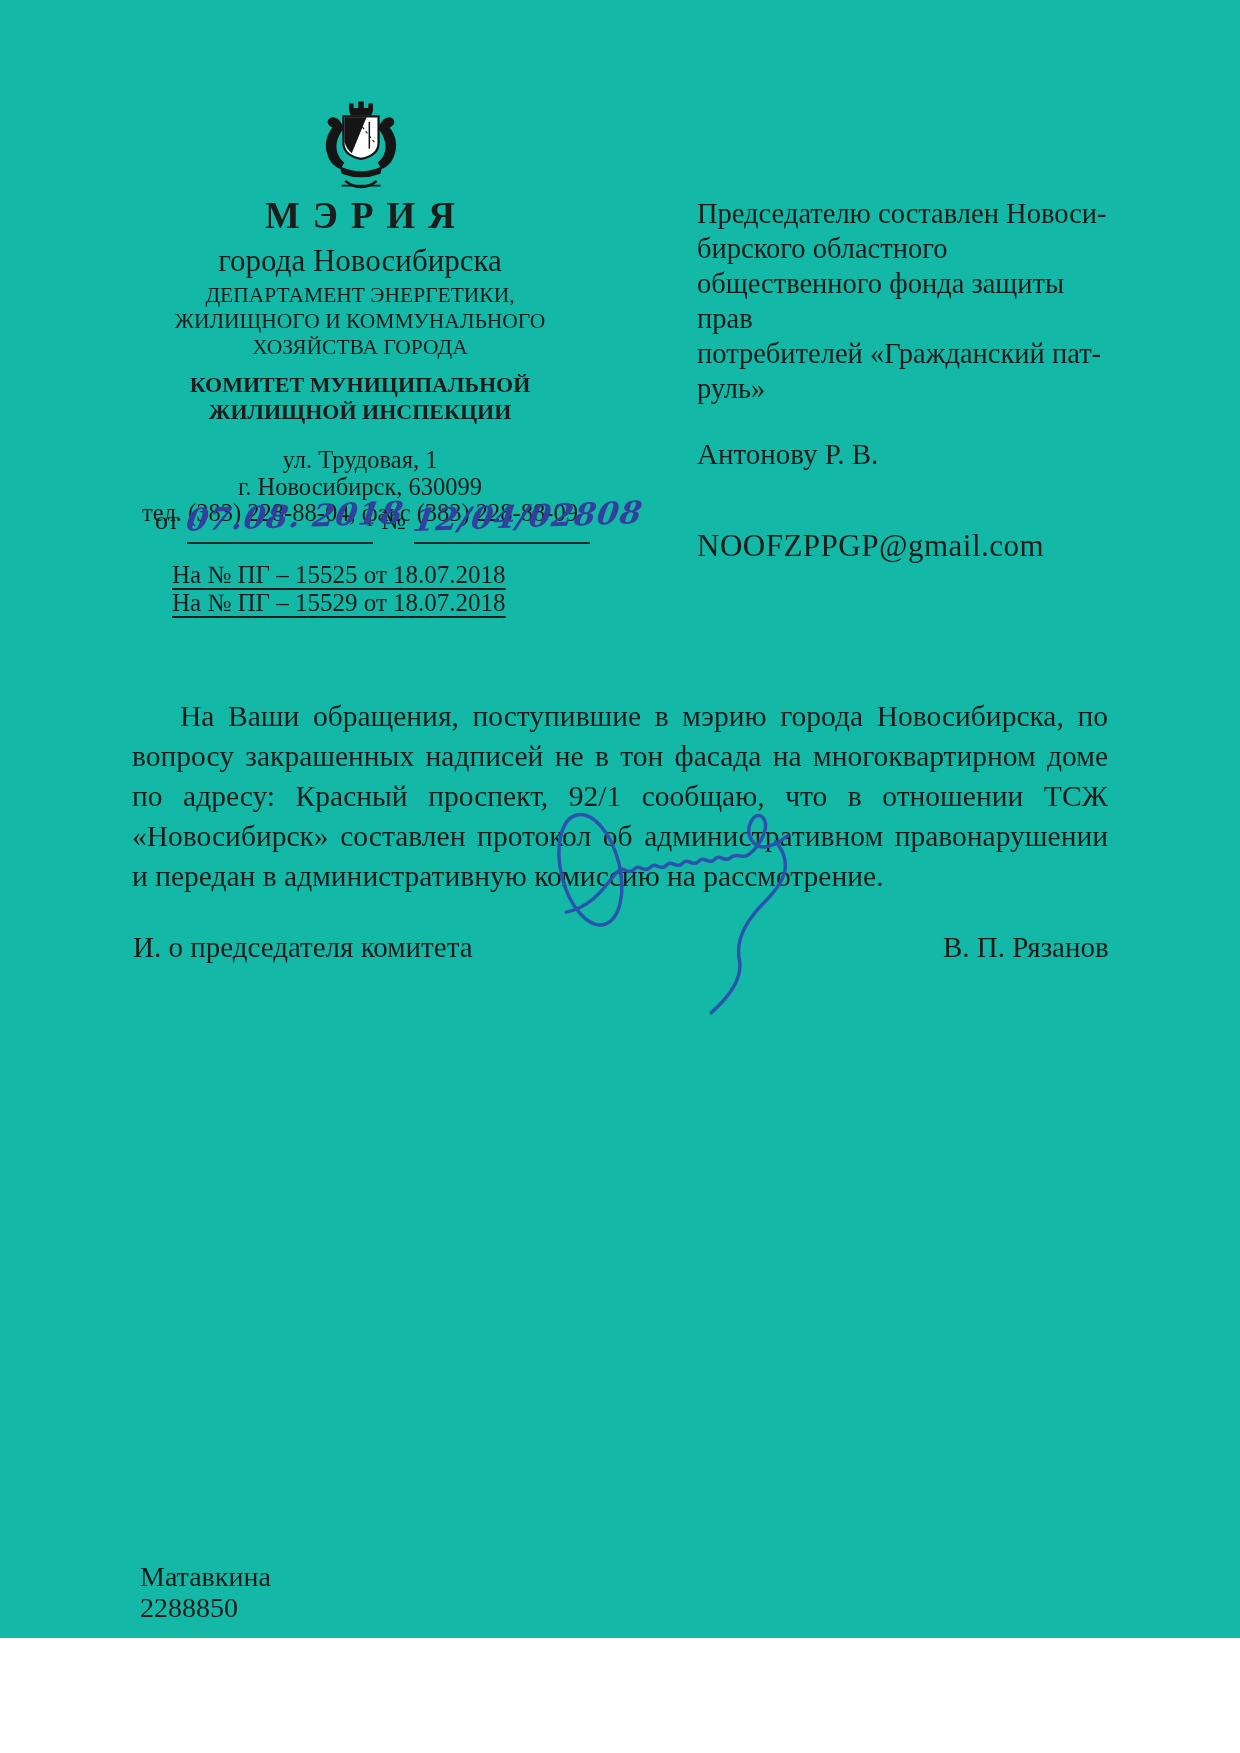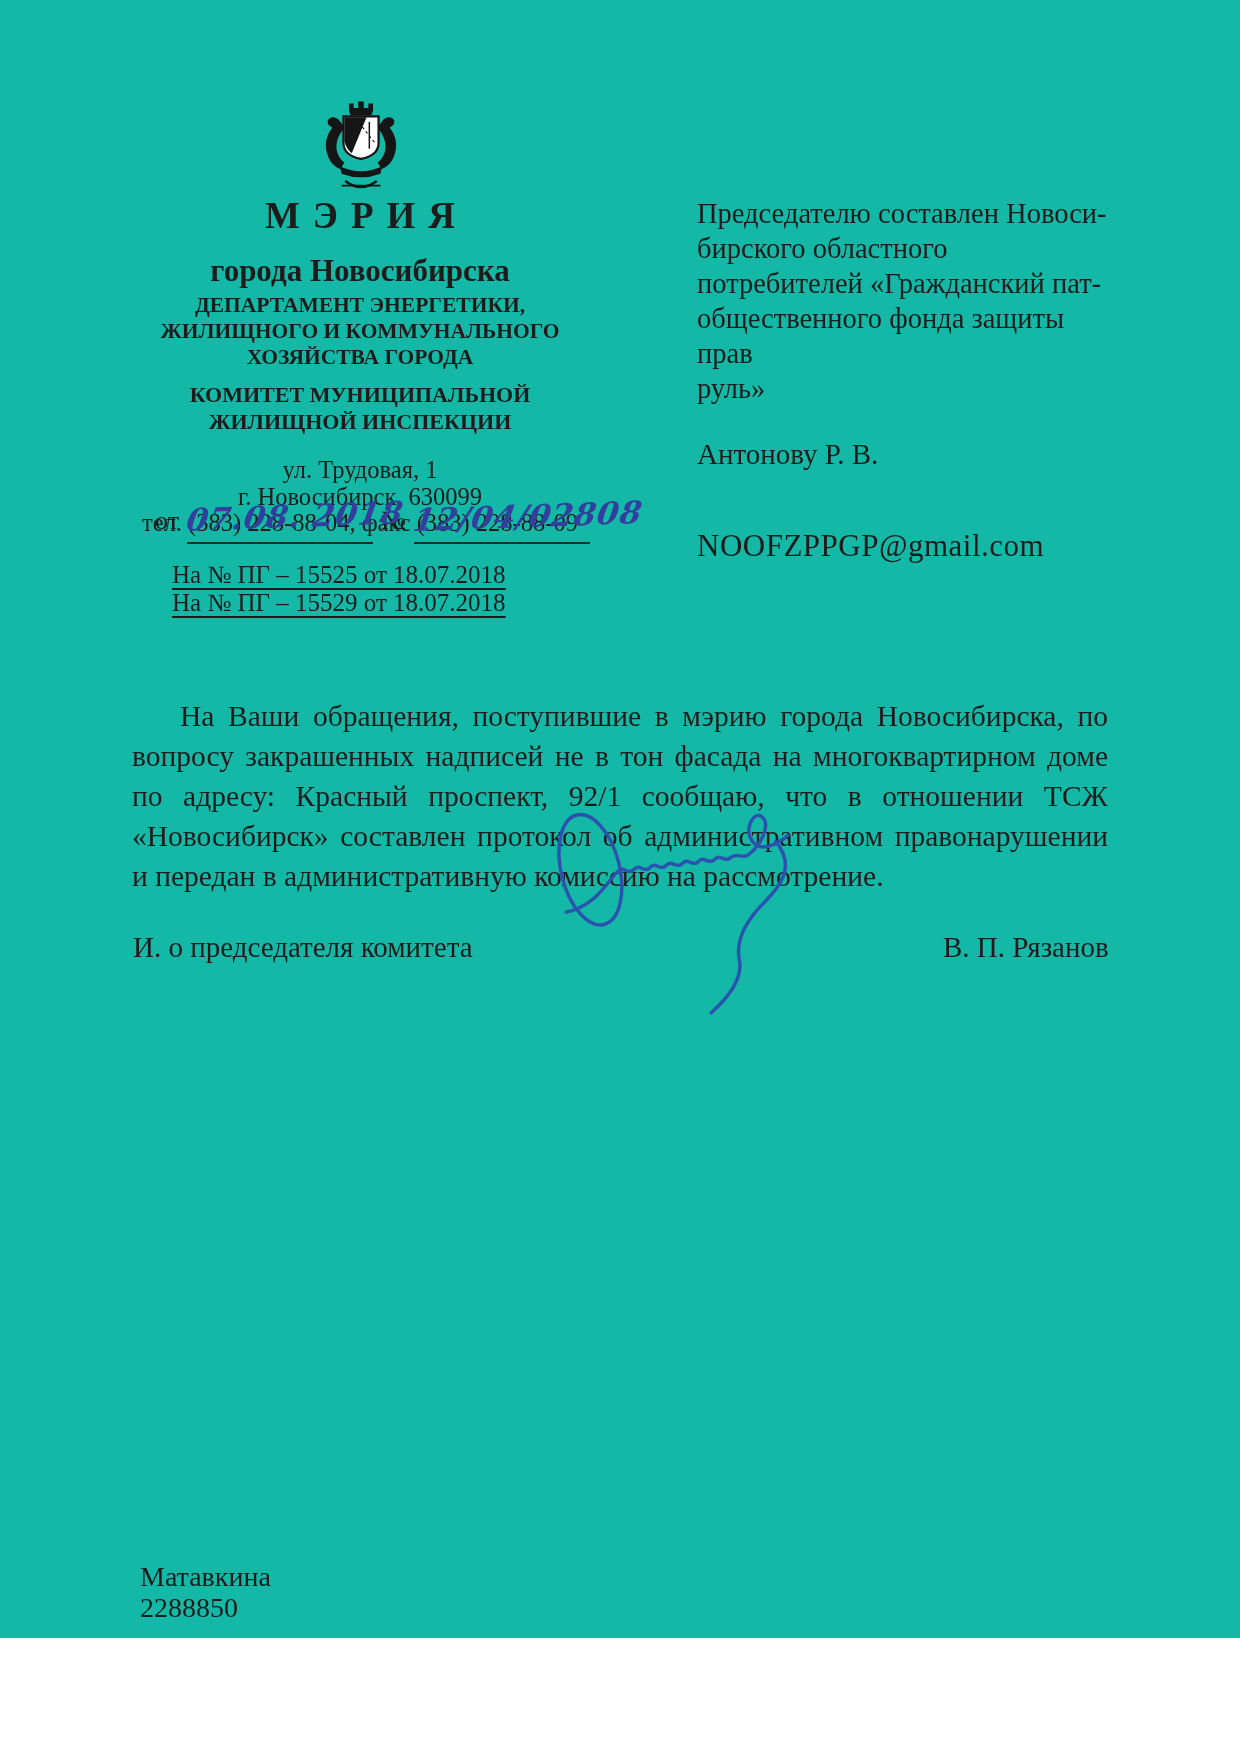--- a/index.html
+++ b/index.html
@@ -8,22 +8,22 @@
     width:1240px;height:1638px;
     background:#14b8a6;
     font-family:"Liberation Serif","DejaVu Serif",serif;
     color:#1c1c1c;
     overflow:hidden;
   }
   
   .emblem{position:absolute;left:314px;top:96px;width:94px;height:98px;}
   .letterhead{position:absolute;left:115px;top:194px;width:490px;text-align:center;}
   .org-title{font-size:37px;font-weight:bold;letter-spacing:13px;text-indent:13px;}
-  .org-subtitle{font-size:31px;font-weight:bold;margin-top:16px;}
-  .dept{margin-top:3px;font-size:21.5px;line-height:26px;font-weight:bold;}
+  .org-subtitle{font-size:31px;font-weight:normal;margin-top:6px;}
+  .dept{margin-top:3px;font-size:21.5px;line-height:26px;}
   .committee{font-size:22px;font-weight:bold;line-height:27px;margin-top:11px;}
   .address{margin-top:22px;font-size:24.5px;line-height:26.5px;}
   
   .ot-line{
     position:absolute;left:155px;top:500px;width:480px;
     display:flex;align-items:center;gap:8px;
     font-size:26px;
   }
   .ot-line .lbl{padding-bottom:2px;}
   .hw-slot{
@@ -119,22 +119,22 @@
   </div>
 
   <div class="refs">
     <div class="ref-line">На № ПГ – 15525  от  18.07.2018</div>
     <div class="ref-line">На № ПГ – 15529  от  18.07.2018</div>
   </div>
 
   <div class="recipient">
     <div>Председателю составлен Новоси-</div>
     <div>бирского  областного</div>
+    <div>общественного фонда защиты прав</div>
     <div>потребителей «Гражданский пат-</div>
-    <div>общественного фонда защиты прав</div>
     <div>руль»</div>
     <div class="recipient-name">Антонову Р. В.</div>
     <div class="recipient-email">NOOFZPPGP@gmail.com</div>
   </div>
 
   <div class="body-par">На Ваши обращения, поступившие в мэрию города Новосибирска, по вопросу закрашенных надписей не в тон фасада на многоквартирном доме по адресу: Красный проспект, 92/1 сообщаю, что в отношении ТСЖ «Новосибирск» составлен протокол об административном правонарушении и передан в административную комиссию на рассмотрение.</div>
 
   <div class="position-title">И. о председателя комитета</div>
 
   <div class="signature">

